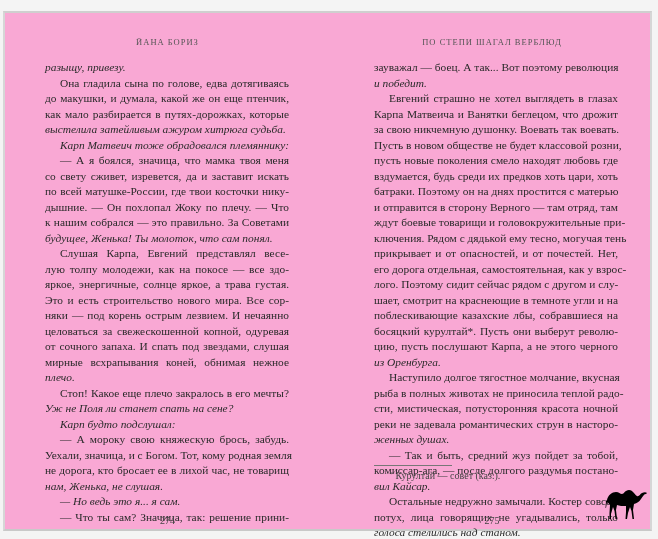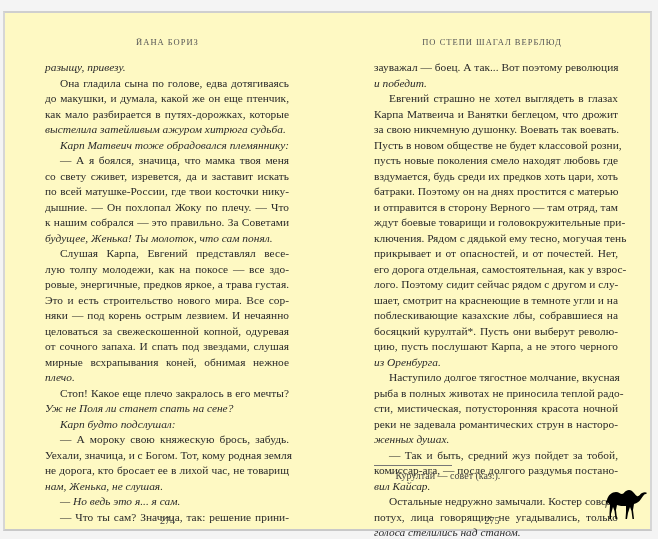--- a/index.html
+++ b/index.html
@@ -4,21 +4,21 @@
 <style>
   html, body { margin:0; padding:0; }
   body {
     width:658px; height:539px; background:#f4f4f4; position:relative; overflow:hidden;
     font-family:"Liberation Serif", "DejaVu Serif", serif; color:#2a2a2a;
   }
   .frame {
     position:absolute; left:3px; top:11px; width:649px; height:520px;
     border-top:2px solid #cfcfcf; border-left:2px solid #d6d6d6;
     border-right:2px solid #d6d6d6; border-bottom:2px solid #c9c9c9;
-    background:#fef9c3; box-sizing:border-box;
+    background:#f9a8d4; box-sizing:border-box;
   }
   .page { position:absolute; top:0; height:100%; }
   .page.left { left:0; width:325px; }
   .page.right { left:325px; width:324px; }
   .runhead {
     position:absolute; top:24px; left:0; width:100%; text-align:center;
     font-size:8.5px; letter-spacing:1px; color:#555;
   }
   .text {
     position:absolute; top:47px; font-size:11.4px; line-height:15.5px;
@@ -55,21 +55,21 @@
         <span class="ln last">выстелила затейливым ажуром хитрюга судьба.</span>
         <span class="ln last ind">Карп Матвеич тоже обрадовался племяннику:</span>
         <span class="ln ind">— А я боялся, значица, что мамка твоя меня</span>
         <span class="ln">со свету сживет, изревется, да и заставит искать</span>
         <span class="ln">по всей матушке-России, где твои косточки нику-</span>
         <span class="ln">дышние. — Он похлопал Жоку по плечу. — Что</span>
         <span class="ln">к нашим собрался — это правильно. За Советами</span>
         <span class="ln last">будущее, Женька! Ты молоток, что сам понял.</span>
         <span class="ln ind">Слушая Карпа, Евгений представлял весе-</span>
         <span class="ln">лую толпу молодежи, как на покосе — все здо-</span>
-        <span class="ln">ровые, энергичные, предков яркое, а трава густая.</span>
+        <span class="ln">яркое, энергичные, солнце яркое, а трава густая.</span>
         <span class="ln">Это и есть строительство нового мира. Все сор-</span>
         <span class="ln">няки — под корень острым лезвием. И нечаянно</span>
         <span class="ln">целоваться за свежескошенной копной, одуревая</span>
         <span class="ln">от сочного запаха. И спать под звездами, слушая</span>
         <span class="ln">мирные всхрапывания коней, обнимая нежное</span>
         <span class="ln last">плечо.</span>
         <span class="ln ind">Стоп! Какое еще плечо закралось в его мечты?</span>
         <span class="ln last">Уж не Поля ли станет спать на сене?</span>
         <span class="ln last ind">Карп будто подслушал:</span>
         <span class="ln ind">— А мороку свою княжескую брось, забудь.</span>

